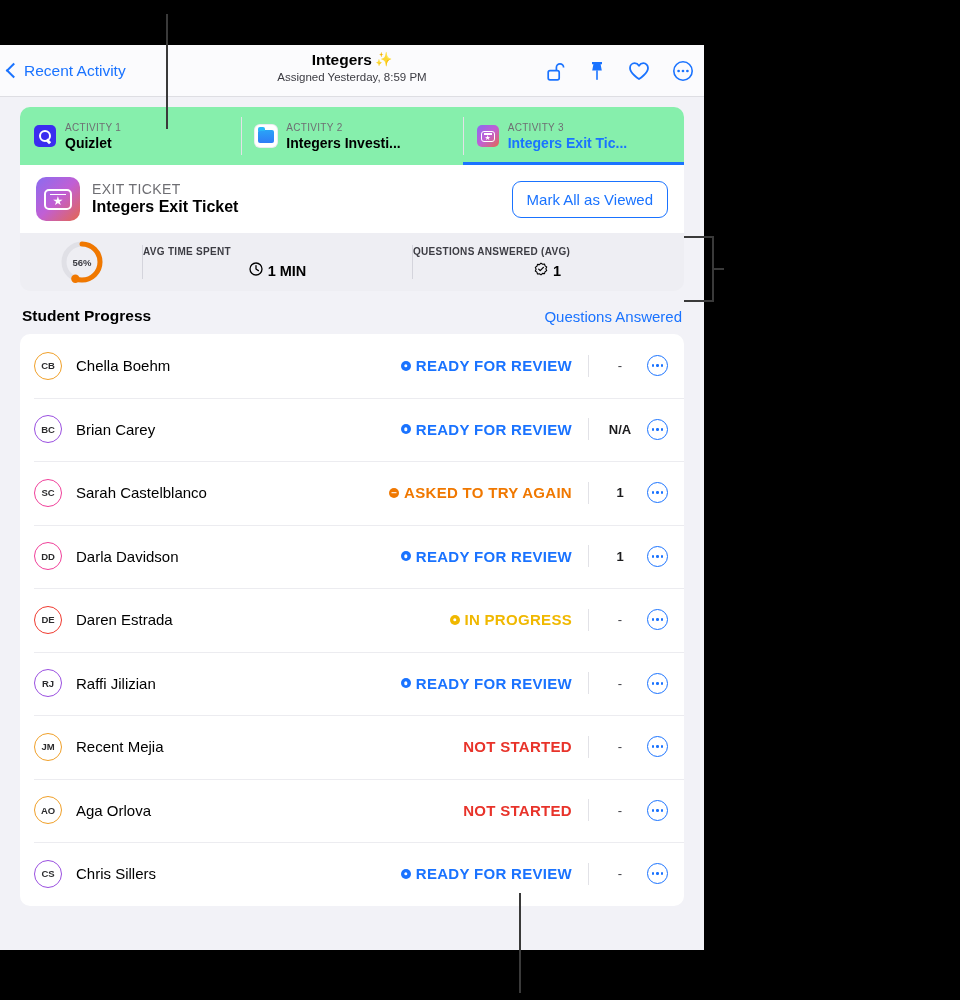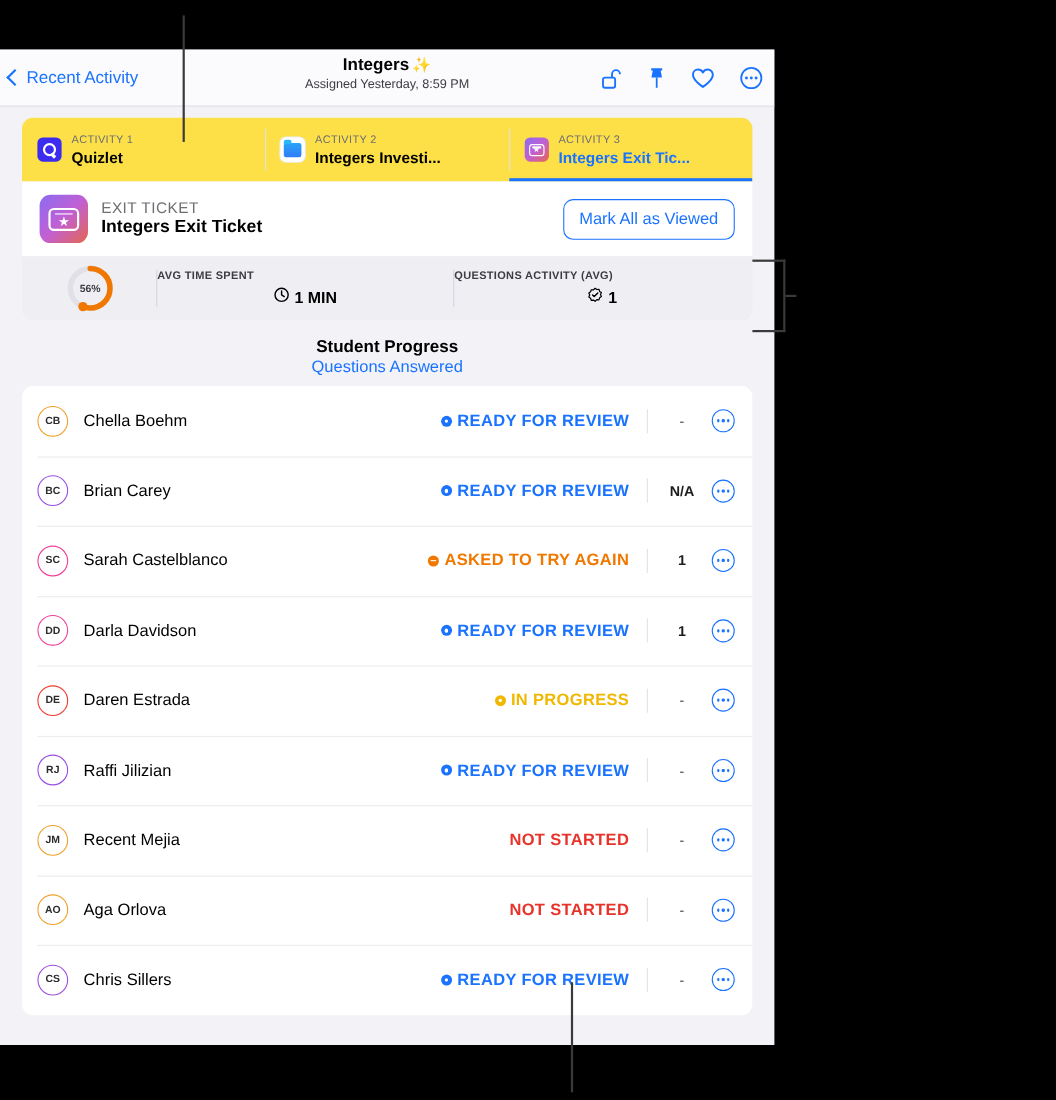--- a/index.html
+++ b/index.html
@@ -92,21 +92,21 @@
     height: 52px;
     display: flex;
     align-items: center;
     gap: 22px;
   }
   .nav-icons .ico { cursor: pointer; display: flex; align-items: center; justify-content: center; }
 
   
   .tabs-card {
     margin: 10px 20px 0 20px;
-    background: #fde047;
+    background: #86efac;
     border-radius: 10px 10px 0 0;
     display: flex;
     height: 58px;
     overflow: hidden;
   }
   .tab {
     flex: 1 1 0;
     display: flex;
     align-items: center;
     gap: 9px;
@@ -272,21 +272,20 @@
   .stat-value {
     font-size: 14.5px; font-weight: bold; color: #000;
     display: flex; align-items: center; justify-content: center; gap: 5px;
     line-height: 20px; margin-top: 2px;
   }
 
   
   .sp-head {
     display: flex; align-items: center; justify-content: space-between;
     margin: 16px 22px 9px 22px;
-    flex-direction: column;
   }
   .sp-title { font-size: 15.5px; font-weight: bold; color: #000; }
   .sp-link { font-size: 15px; color: #1a73ff; cursor: pointer; }
 
   .list-card {
     margin: 0 20px;
     background: #fff;
     border-radius: 10px;
     overflow: hidden;
   }
@@ -495,21 +494,21 @@
               <path d="M7 3.6V7l2.4 1.6" stroke="#000" stroke-width="1.3" stroke-linecap="round"></path>
             </svg>
           </span>
           <span>1 MIN</span>
         </div>
       </div>
 
       <div class="stat-div"></div>
 
       <div class="stat-cell">
-        <div class="stat-label">QUESTIONS ACTIVITY (AVG)</div>
+        <div class="stat-label">QUESTIONS ANSWERED (AVG)</div>
         <div class="stat-value">
           <span>
             <svg width="14" height="14" viewBox="0 0 14 14" fill="none">
               <path d="M7 1.1l1.6 1.1 1.9-.2.6 1.9 1.6 1.1-.8 1.8.8 1.8-1.6 1.1-.6 1.9-1.9-.2L7 12.9l-1.6-1.1-1.9.2-.6-1.9L1.3 9l.8-1.8L1.3 5.4 2.9 4.3l.6-1.9 1.9.2L7 1.1z" stroke="#000" stroke-width="1.1" stroke-linejoin="round"></path>
               <path d="M4.7 7.1L6.2 8.6l3.2-3.2" stroke="#000" stroke-width="1.3" stroke-linecap="round" stroke-linejoin="round"></path>
             </svg>
           </span>
           <span>1</span>
         </div>
       </div>

